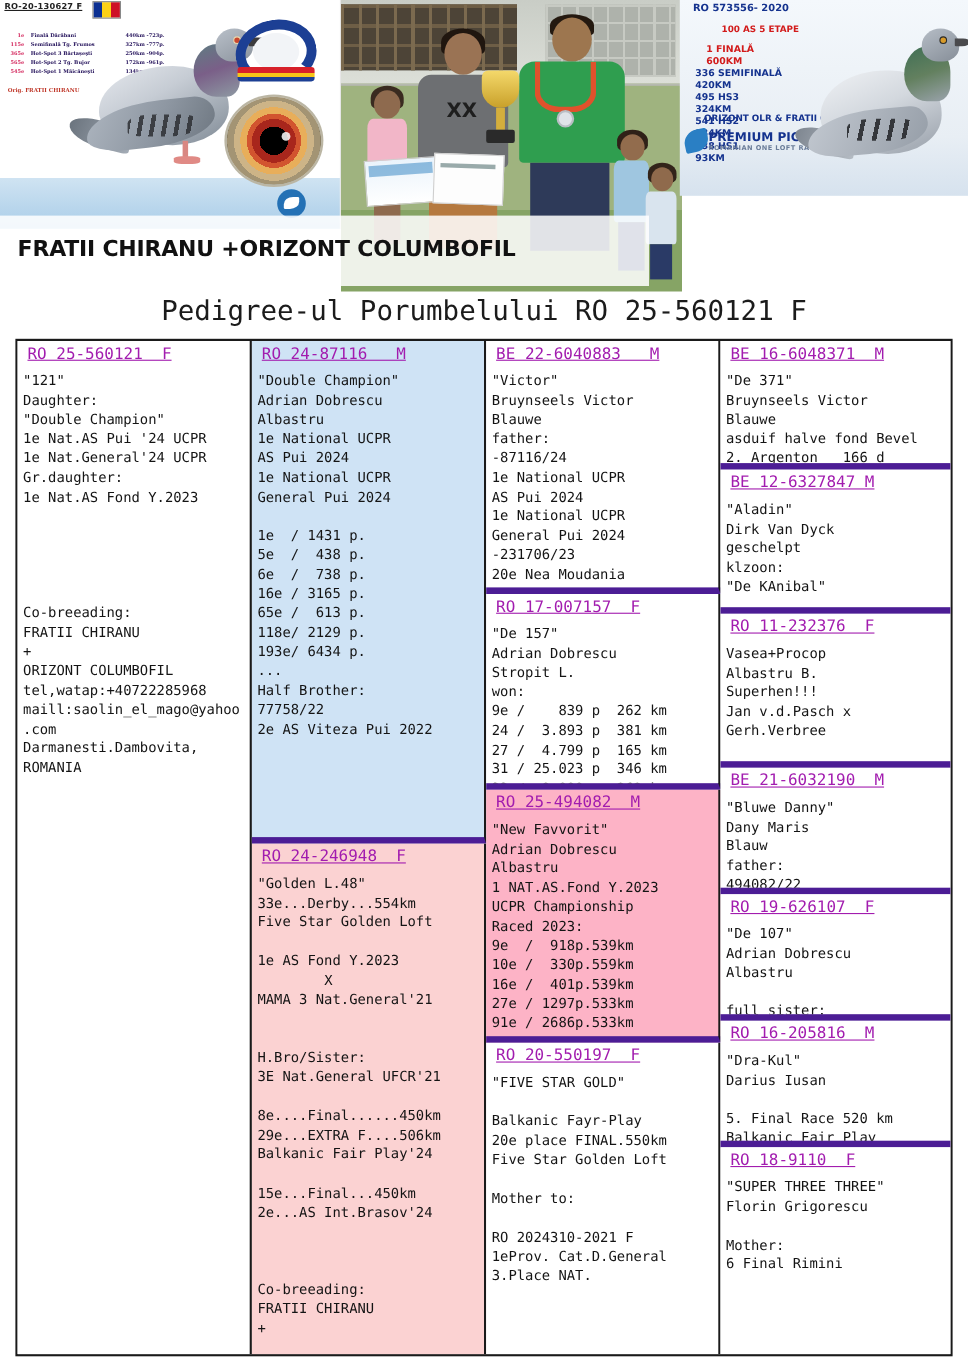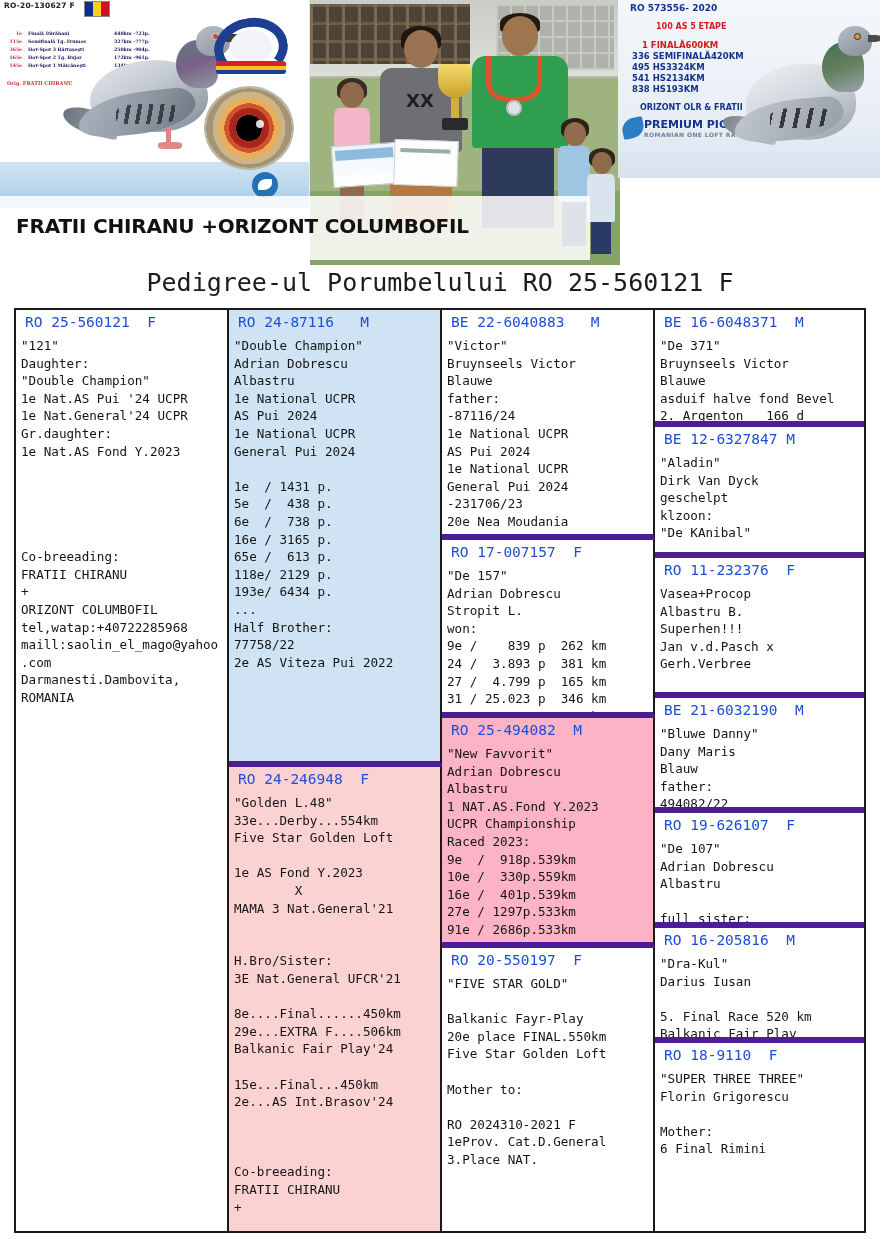--- a/index.html
+++ b/index.html
@@ -19,21 +19,21 @@
   .photo { position: absolute; overflow: hidden; }
 
   
   .photo-left {
     left: 0; top: 0; width: 310px; height: 208px;
     background: linear-gradient(#ffffff 0%, #ffffff 78%, #cfe3f2 78%, #a9cde8 100%);
     border-right: 1px solid #e6e6e6;
   }
   .pl-ring {
     position: absolute; left: 4px; top: 1px;
-    font: bold 7.5px "DejaVu Sans", sans-serif; color: #202020; letter-spacing: .2px;
+    font: bold 7.5px "DejaVu Sans", sans-serif; color: #202020; letter-spacing: .2px; text-decoration: underline;
   }
   .pl-flag {
     position: absolute; left: 84px; top: 1px; width: 26px; height: 16px;
     background: linear-gradient(to right,#0b2f92 0 33.3%,#fcd116 33.3% 66.6%,#ce1126 66.6% 100%);
     border: .5px solid #888;
   }
   .pl-results {
     position: absolute; left: 6px; top: 30px; width: 200px;
     font: 4.6px/8px "DejaVu Serif", serif; color: #111;
   }
@@ -217,21 +217,21 @@
     font: bold 9px "DejaVu Sans", sans-serif; color: #14328e;
   }
   .pr-as {
     position: absolute; left: 38px; top: 22px;
     font: bold 8px "DejaVu Sans", sans-serif; color: #d21b1b;
   }
   .pr-table {
     position: absolute; left: 14px; top: 40px; width: 136px;
     font: bold 8.5px/11px "DejaVu Sans", sans-serif; color: #14328e;
   }
-  .pr-table .row { display: flex; white-space: nowrap; }
+  .pr-table .row { display: flex; justify-content: space-between; white-space: nowrap; flex-direction: column; }
   .pr-table .row.first { color: #d21b1b; padding-left: 10px; }
   .pr-table .row.first .l, .pr-table .row.first .r { color: #d21b1b; }
   .pr-table .l { display: inline-block; }
   .pr-table .r { display: inline-block; }
   .pr-owner {
     position: absolute; left: 22px; top: 103px;
     font: bold 8px "DejaVu Sans", sans-serif; color: #14328e;
   }
   .pr-brand {
     position: absolute; left: 26px; top: 118px;
@@ -324,24 +324,25 @@
     border-bottom: 6px solid #4c1d95;
     padding: 3px 4px 0 5px;
     background: #ffffff;
   }
   .col-4 .cell { border-right: none; }
   .col .cell:last-child { border-bottom: none; }
 
   .cell .ring {
     display: block;
     font: 14.5px/18px "DejaVu Sans Mono", monospace;
-    color: #1d4ed8;
+    color: #a21caf;
     white-space: pre;
     padding-left: 4px;
     margin-bottom: 6px;
+    text-decoration: underline;
   }
   .cell .body-text {
     display: block;
     font: 12.6px/17.6px "DejaVu Sans Mono", monospace;
     color: #141414;
     white-space: pre-wrap;
     word-break: break-word;
   }
 
   .bg-blue  { background: #cfe3f5 !important; }

